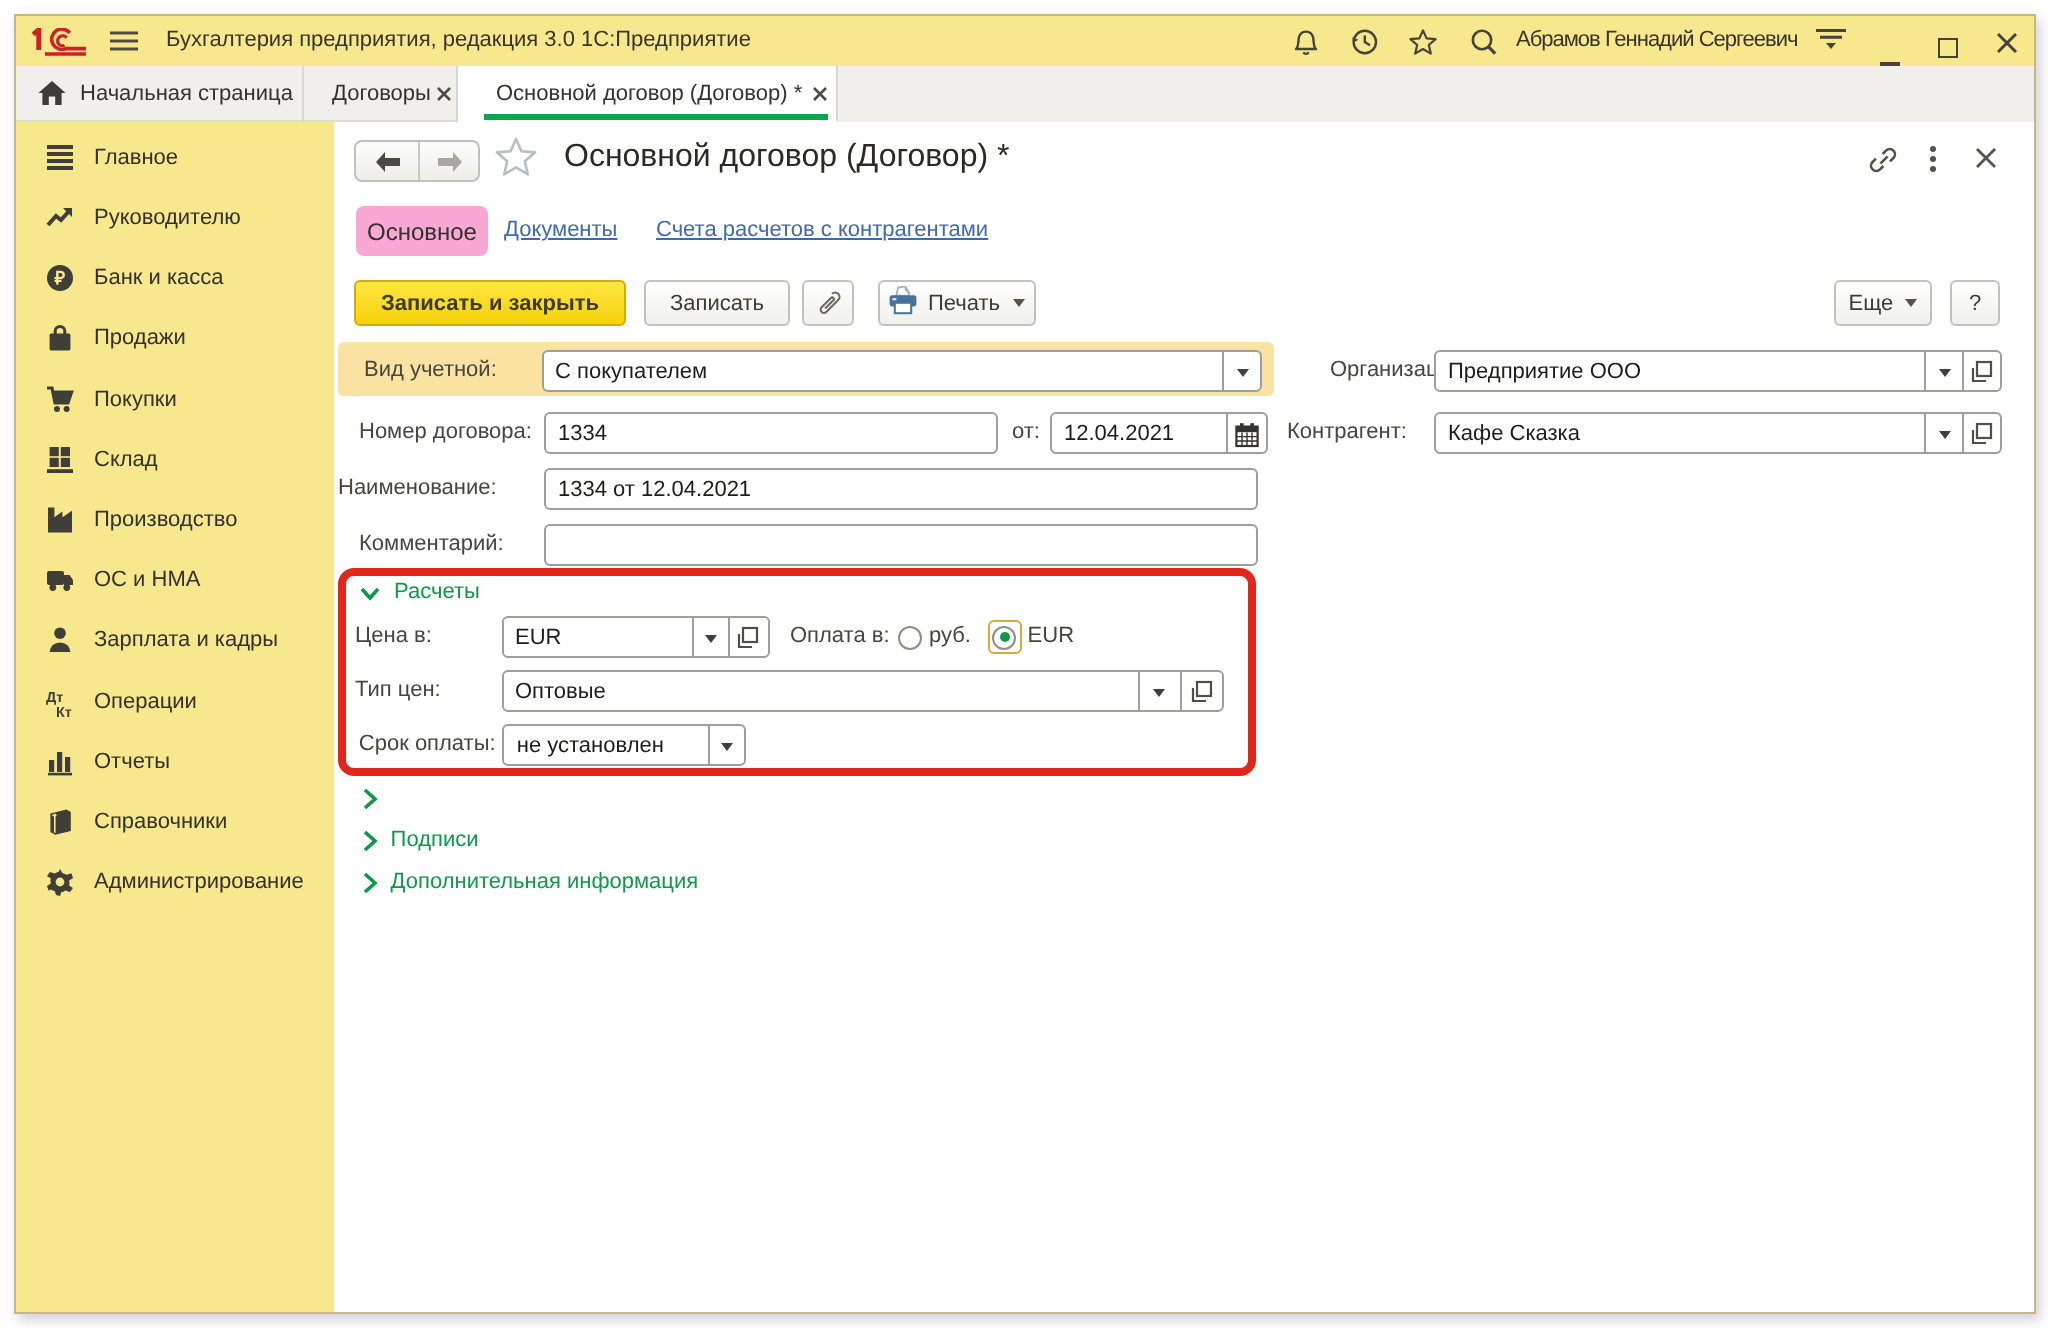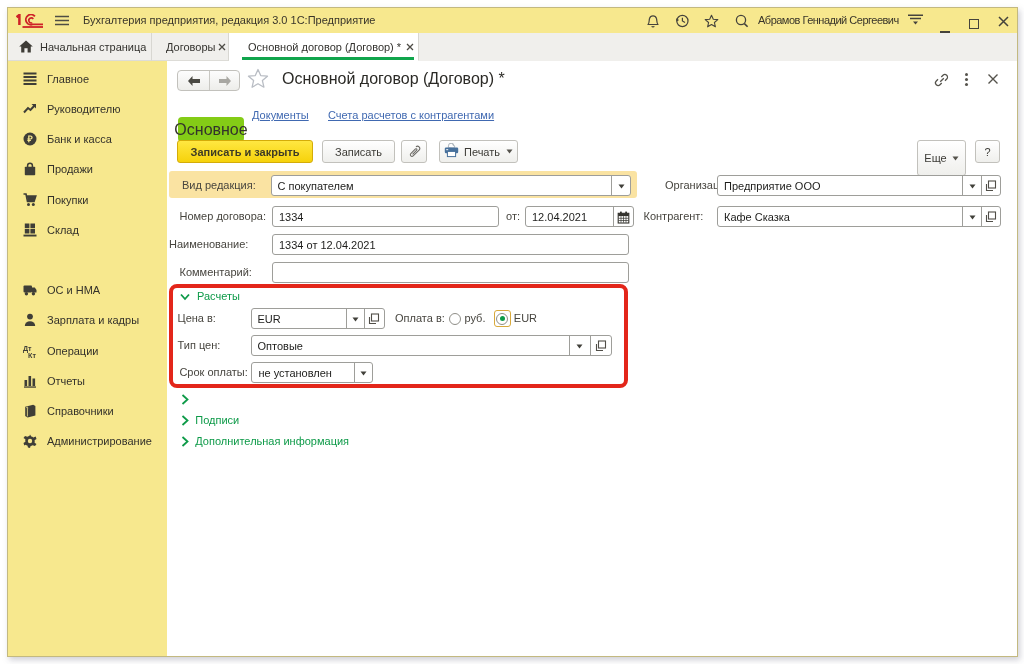--- a/index.html
+++ b/index.html
@@ -131,20 +131,26 @@
    <div class="sb-item" style="top:153.7px">
      <svg class="sb-ico" viewBox="0 0 14 14">
             <rect x="1.8" y="0.5" width="4.6" height="4.6" fill="#3f3e37"></rect>
             <rect x="7.4" y="0.5" width="4.6" height="4.6" fill="#3f3e37"></rect>
             <rect x="1.8" y="5.9" width="4.6" height="4.6" fill="#3f3e37"></rect>
             <rect x="7.4" y="5.9" width="4.6" height="4.6" fill="#3f3e37"></rect>
             <rect x="0.5" y="11.6" width="13" height="1.9" fill="#3f3e37"></rect>
           </svg>
      <div class="sb-txt">Склад</div>
    </div>
+   <div class="sb-item" style="top:183.9px">
+     <svg class="sb-ico" viewBox="0 0 14 14">
+            <path d="M1 13.2 L1 0.8 L4.2 0.8 L4.2 5.6 L8.2 2.8 L8.2 5.6 L13 2.4 L13 13.2 Z" fill="#3f3e37"></path>
+          </svg>
+     <div class="sb-txt">Производство</div>
+   </div>
    <div class="sb-item" style="top:214.1px">
      <svg class="sb-ico" viewBox="0 0 14 14">
             <rect x="0.5" y="2.5" width="8.5" height="7" rx="1" fill="#3f3e37"></rect>
             <path d="M9 4.5 h2.8 L13.5 7 v2.5 H9 Z" fill="#3f3e37"></path>
             <circle cx="3.4" cy="10.8" r="1.7" fill="#3f3e37"></circle>
             <circle cx="10.4" cy="10.8" r="1.7" fill="#3f3e37"></circle>
           </svg>
      <div class="sb-txt">ОС и НМА</div>
    </div>
    <div class="sb-item" style="top:244.3px">
@@ -205,21 +211,21 @@
             <path d="M6.2 8.8 L9.8 5.2"></path>
             <path d="M7.3 4 L9 2.3 a2.6 2.6 0 0 1 3.7 3.7 L11 7.7"></path>
             <path d="M7.7 10 L6 11.7 a2.6 2.6 0 0 1 -3.7 -3.7 L4 6.3"></path>
           </g>
         </svg>
    <div class="abs" style="left:798px;top:12px;width:3px;height:3px;background:#55534c;border-radius:50%;box-shadow:0 5px 0 #55534c,0 10px 0 #55534c"></div>
    <svg class="abs" style="left:820px;top:12px" width="12" height="12" viewBox="0 0 12 12">
           <path d="M1.5 1.5 L10.5 10.5 M10.5 1.5 L1.5 10.5" stroke="#55534c" stroke-width="1.4"></path>
         </svg>
 
-   <div class="abs" style="left:11px;top:56px;width:66px;height:25px;background:#84cc16;border-radius:4px;font-size:16px;color:#33322c;display:flex;align-items:center;justify-content:center">Основное</div>
+   <div class="abs" style="left:11px;top:42px;width:66px;height:25px;background:#f9a8d4;border-radius:4px;font-size:12px;color:#33322c;display:flex;align-items:center;justify-content:center">Основное</div>
    <div class="bluelink" style="left:85px;top:48px">Документы</div>
    <div class="bluelink" style="left:161px;top:48px">Счета расчетов с контрагентами</div>
 
    <div class="abs" style="left:10px;top:79px;width:136px;height:23px;background:linear-gradient(#ffe741,#f6d20b);border:1px solid #d4ac08;border-radius:3px;font-size:11px;font-weight:bold;color:#3e3b25;display:flex;align-items:center;justify-content:center">Записать и закрыть</div>
    <div class="btn" style="left:155px;top:79px;width:73px;height:23px">Записать</div>
    <div class="btn" style="left:234px;top:79px;width:26px;height:23px">
      <svg width="16" height="16" viewBox="0 0 16 16">
             <g transform="rotate(45 8 8)">
               <path d="M5.8 3 a2.2 2.2 0 0 1 4.4 0 V11.4 a1.65 1.65 0 0 1 -3.3 0 V4.8 a0.85 0.85 0 0 1 1.7 0 V10.6" fill="none" stroke="#6b6964" stroke-width="1.05"></path>
             </g>
@@ -231,30 +237,30 @@
             <path d="M8.6 0.2 L8.9 2.2 L10.6 3.4" fill="none" stroke="#a7b0b8" stroke-width="0.8"></path>
             <rect x="0.8" y="4.6" width="13.4" height="5.6" rx="1.2" fill="#48719c"></rect>
             <rect x="3.4" y="8.4" width="8.2" height="5.2" fill="#fff" stroke="#48719c" stroke-width="1"></rect>
             <rect x="2.2" y="6" width="2" height="1.2" fill="#d9e2ea"></rect>
           </svg>
      <span>Печать</span>
      <svg style="margin-left:6px" width="7" height="5" viewBox="0 0 7 5">
             <path d="M0.5 0.5 h6 l-3 4 z" fill="#55534c"></path>
           </svg>
    </div>
-   <div class="btn" style="left:750px;top:79px;width:49px;height:36px">
+   <div class="btn" style="left:750px;top:79px;width:49px;height:23px">
           <span>Еще</span>
           <svg style="margin-left:5px" width="7" height="5" viewBox="0 0 7 5">
             <path d="M0.5 0.5 h6 l-3 4 z" fill="#55534c"></path>
           </svg>
         </div>
    <div class="btn" style="left:808px;top:79px;width:25px;height:23px">?</div>
 
    <div class="abs" style="left:2px;top:110px;width:468px;height:27px;background:#fae3a2;border-radius:3px"></div>
-   <div class="lbl" style="left:15px;top:118px">Вид редакция:</div>
+   <div class="lbl" style="left:15px;top:118px">Вид учетной:</div>
    <div class="inp" style="left:103.5px;top:114px;width:360.5px;height:21px">
      <div class="txt">С покупателем</div>
      <div class="cell-sep" style="right:18px"></div>
      <svg class="abs" style="right:5.5px;top:8px" width="7" height="5" viewBox="0 0 7 5">
             <path d="M0.5 0.5 h6 l-3 4 z" fill="#41403a"></path>
           </svg>
    </div>
    <div class="lbl" style="left:498px;top:118px">Организация:</div>
    <div class="inp" style="left:550px;top:114px;width:284px;height:21px">
      <div class="txt">Предприятие ООО</div>

